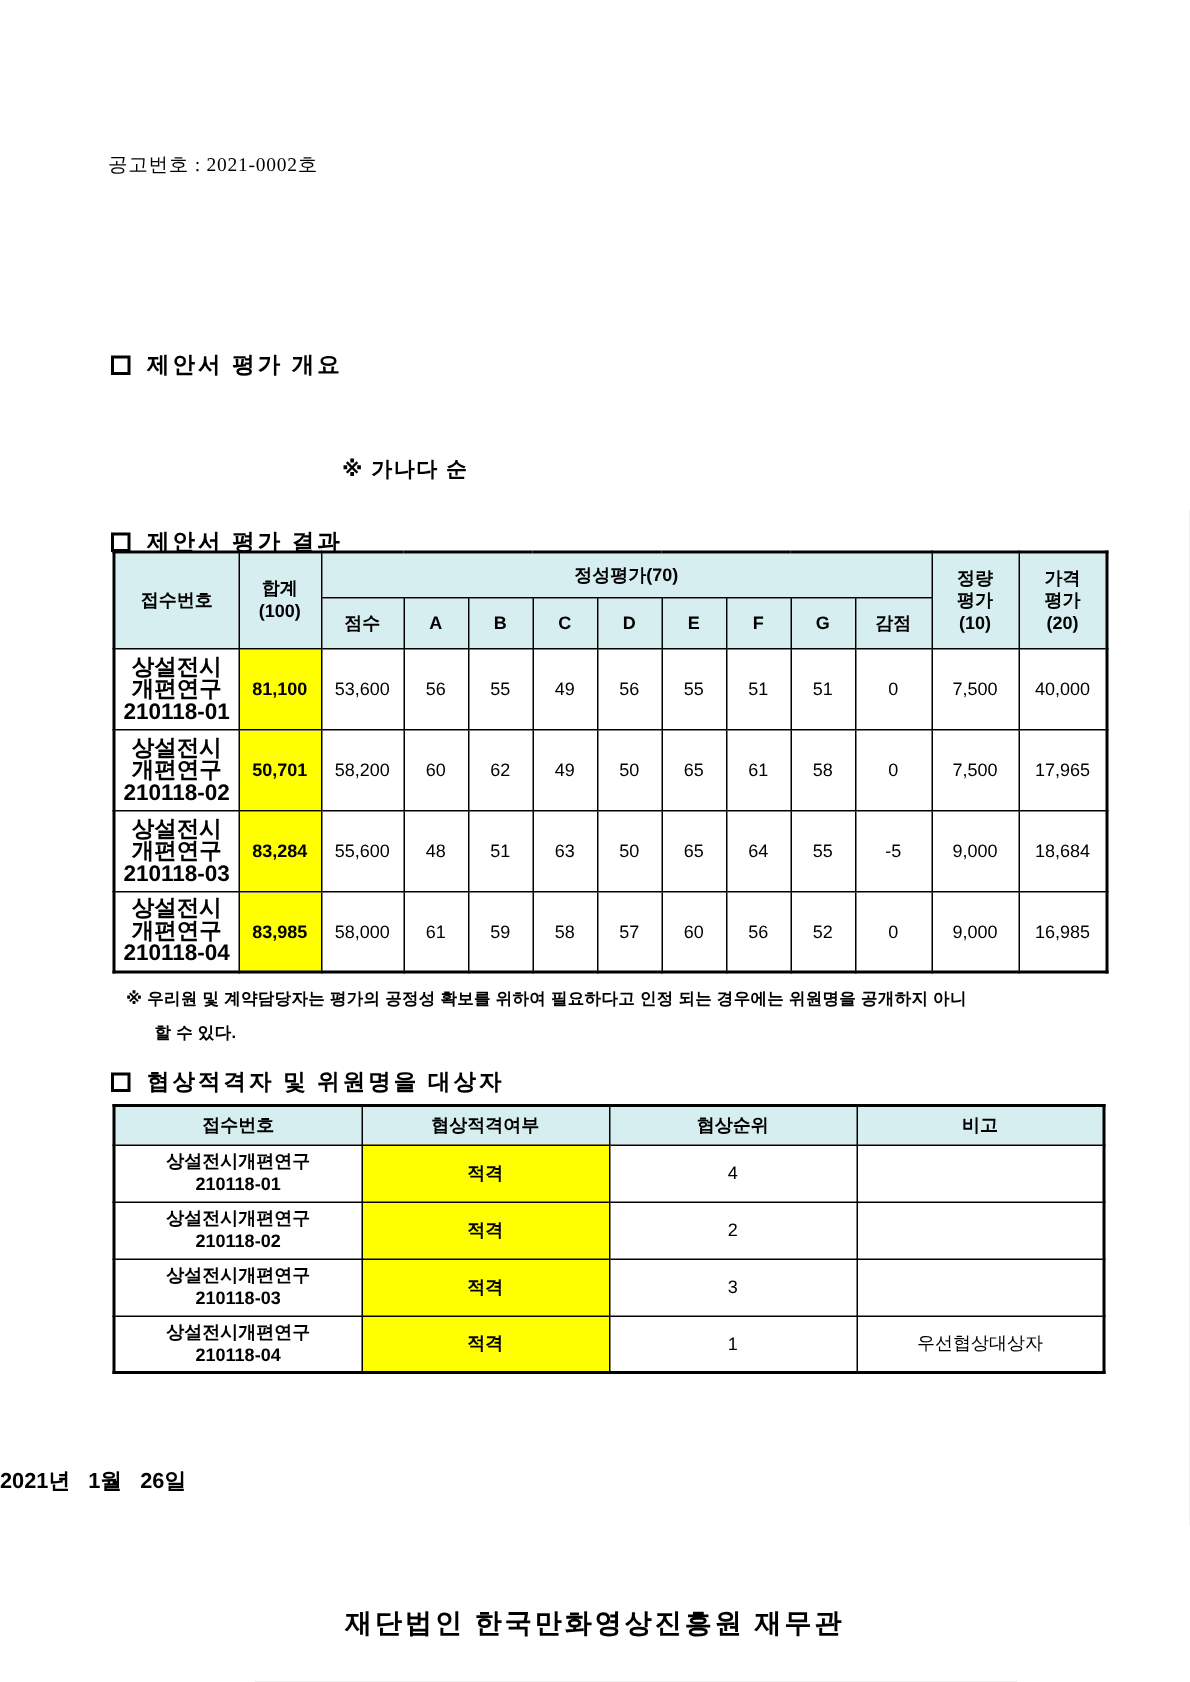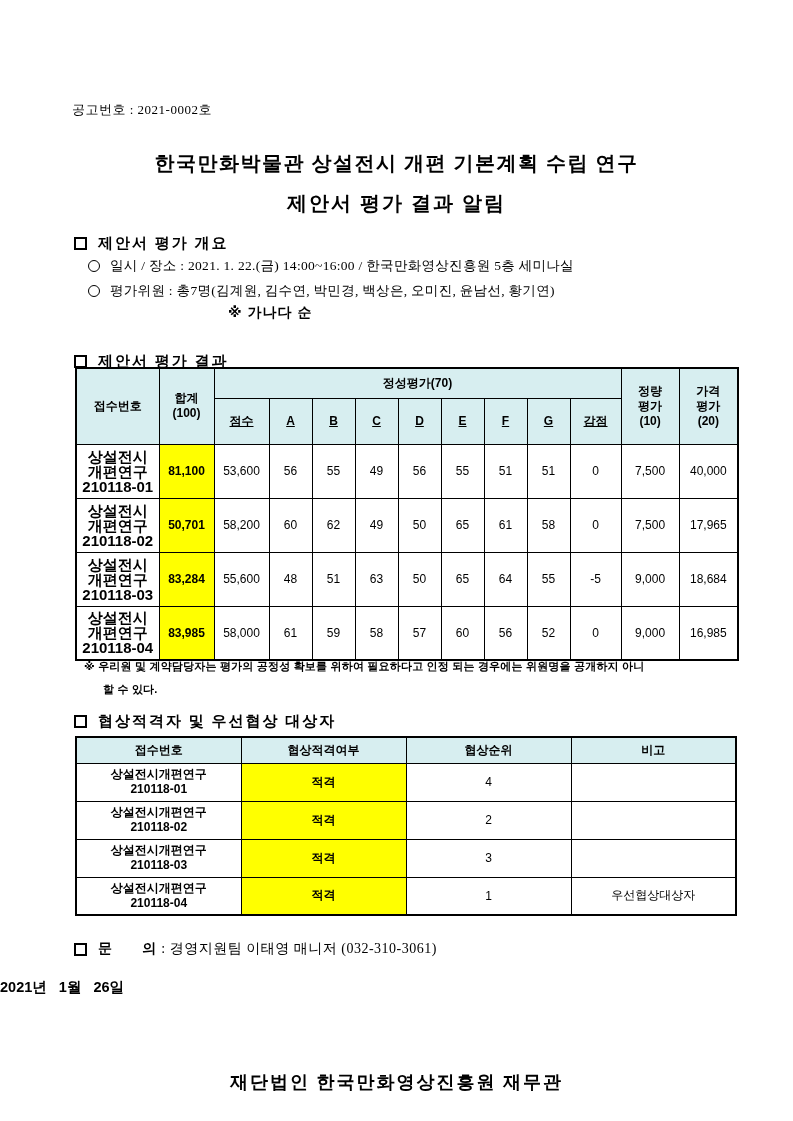--- a/index.html
+++ b/index.html
@@ -66,21 +66,21 @@
     position:absolute; left:75px; top:367px;
     width:662px; border:2px solid #000;
     font-size:12px;
   }
   .eval-table th, .eval-table td {
     border:1px solid #000; text-align:center; vertical-align:middle;
     padding:0 1px; overflow:hidden;
   }
   .eval-table th { background:var(--header-bg); font-weight:bold; }
   .eval-table .hrow1 th { height:30px; }
-  .eval-table .hrow2 th { height:46px;text-decoration:underline; }
+  .eval-table .hrow2 th { height:34px; }
   .eval-table td { height:54px; }
   .cell-name { font-weight:bold; line-height:15px; font-size:15px; }
   .cell-total { background:var(--highlight); font-weight:bold; }
   .hdr-2line span, .hdr-3line span { display:block; line-height:15px; }
 
   .footnote {
     position:absolute; left:84px; top:655px; width:652px;
     font-size:11px; font-weight:bold; line-height:23px;
     padding-left:19px; text-indent:-19px; letter-spacing:0.2px;
   }
@@ -114,34 +114,24 @@
     text-align:center; font-size:18px; font-weight:bold; letter-spacing:2px;margin-top:44px;
   }
 </style>
 </head>
 <body>
 
 <div class="page">
 
   <div class="notice-no serif">공고번호 : 2021-0002호</div>
 
-  <div class="title-line1 serif">한국만화박물관 상설전시 개편 기본계획 수립 연구</div>
-  <div class="title-line2 serif">제안서 평가 결과 알림</div>
 
   <div class="section-heading sec-overview serif">
     <span class="sq-icon"></span>
     <span>제안서 평가 개요</span>
-  </div>
-  <div class="bullet-line bullet-1 serif">
-    <span class="circle-icon"></span>
-    <span>일시 / 장소 : 2021. 1. 22.(금) 14:00~16:00 / 한국만화영상진흥원 5층 세미나실</span>
-  </div>
-  <div class="bullet-line bullet-2 serif">
-    <span class="circle-icon"></span>
-    <span>평가위원 : 총7명(김계원, 김수연, 박민경, 백상은, 오미진, 윤남선, 황기연)</span>
   </div>
   <div class="sort-note">※ 가나다 순</div>
 
   <div class="section-heading sec-results serif">
     <span class="sq-icon"></span>
     <span>제안서 평가 결과</span>
   </div>
 
   <table class="eval-table">
     <colgroup>
@@ -272,21 +262,21 @@
   </tbody>
     </table>
 
   <div class="footnote">
     <span>※ 우리원 및 계약담당자는 평가의 공정성 확보를 위하여 필요하다고 인정 되는 경우에는 위원명을 공개하지 아니</span><br>
     <span>할 수 있다.</span>
   </div>
 
   <div class="section-heading sec-nego serif">
     <span class="sq-icon"></span>
-    <span>협상적격자 및 우선협상 대상자</span>
+    <span>협상적격자 및 위원명을 대상자</span>
   </div>
 
   <table class="nego-table">
     <colgroup>
       <col style="width:165px">
         <col style="width:165px">
         <col style="width:165px">
         <col style="width:165px">
     </colgroup>
     <tbody>
@@ -328,22 +318,17 @@
         <span style="display:block">상설전시개편연구</span>
         <span style="display:block">210118-04</span>
       </td>
       <td class="nego-eligible">적격</td>
       <td>1</td>
       <td>우선협상대상자</td>
     </tr>
   </tbody>
     </table>
 
-  <div class="contact-line">
-    <span class="sq-icon"></span>
-    <span class="contact-label">문      의</span>
-    <span class="contact-value serif"> : 경영지원팀 이태영 매니저 (032-310-3061)</span>
-  </div>
 
   <div class="doc-date">2021년   1월   26일</div>
   <div class="doc-signature serif">재단법인 한국만화영상진흥원 재무관</div>
 
 </div>
 
 </body></html>

